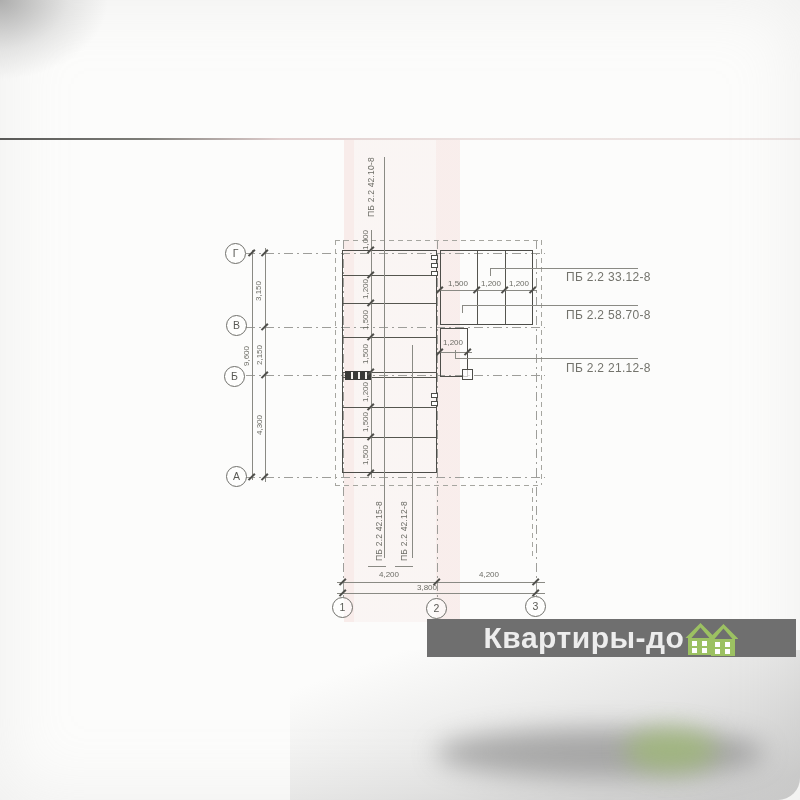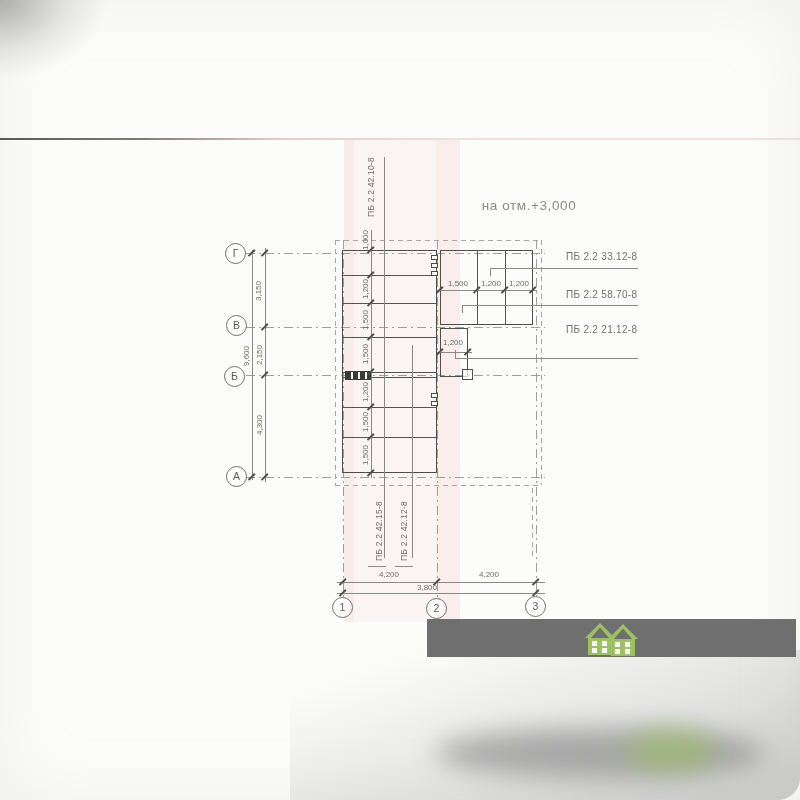--- a/index.html
+++ b/index.html
@@ -13,21 +13,21 @@
   .dsv{width:1px;background-image:repeating-linear-gradient(to bottom,#a6a6a0 0,#a6a6a0 5px,transparent 5px,transparent 9px);}
   .tlh{height:1px;background:#8a8a84;}
   .tlv{width:1px;background:#8a8a84;}
   .slh{height:1.2px;background:#55554f;}
   .blk{border:1.5px solid #4d4d49;box-sizing:border-box;}
   .tick{width:9px;height:1.5px;background:#4f4f4b;transform:rotate(-45deg);}
   
   .dim{font-size:8px;color:#6d6d66;text-align:center;white-space:nowrap;line-height:10px;}
   .rot{transform:rotate(-90deg);}
   .mark{font-size:8.5px;color:#6d6d66;text-align:center;white-space:nowrap;line-height:10px;letter-spacing:.2px;}
-  .rlabel{font-size:10px;color:#73736c;white-space:nowrap;letter-spacing:.3px;}
+  .rlabel{font-size:12px;color:#73736c;white-space:nowrap;letter-spacing:.3px;margin-top:19px;}
   .circle{width:21px;height:21px;border:1.1px solid #70706b;border-radius:50%;box-sizing:border-box;
           background:rgba(255,255,255,.55);font-size:10.5px;color:#5a5a55;text-align:center;line-height:18px;}
   .title{font-size:13.5px;color:#8b8a84;letter-spacing:.6px;text-align:center;white-space:nowrap;}
   
   #wmbar{left:427px;top:619px;width:369px;height:38px;background:#6f6f6f;display:flex;align-items:center;justify-content:center;}
   .wmtext{font-size:30px;font-weight:bold;color:#ededed;letter-spacing:.5px;line-height:38px;}
   .houses{display:inline-flex;align-items:flex-end;height:36px;margin:0 1px;}
   .house{position:relative;width:30px;height:33px;}
   .house+.house{margin-left:-7px;margin-bottom:-1px;}
   .roof{position:absolute;left:0;top:0;width:100%;height:15px;background:#9cc162;
@@ -50,21 +50,20 @@
 
 <div id="page">
 
   <div class="abs" id="cornerShadow"></div>
   <div class="abs" id="pageEdge"></div>
   <div class="abs" id="pinkBand"></div>
   <div class="abs" id="bottomGray"></div>
   <div class="abs" id="wmShadow"></div>
   <div class="abs" id="wmShadowGreen"></div>
 
-  <div class="abs title" style="left:379px;top:198px;width:300px;">на отм.+3,000</div>
 
   <div class="abs ddh" style="left:246px;top:253px;width:299px;"></div>
   <div class="abs ddh" style="left:246px;top:327px;width:299px;"></div>
   <div class="abs ddh" style="left:246px;top:375px;width:299px;"></div>
   <div class="abs ddh" style="left:246px;top:477px;width:299px;"></div>
   <div class="abs ddv" style="left:343px;top:240px;height:357px;"></div>
   <div class="abs ddv" style="left:437px;top:240px;height:358px;"></div>
   <div class="abs ddv" style="left:536px;top:240px;height:356px;"></div>
 
   <div class="abs dsh" style="left:335px;top:240px;width:206px;"></div>
@@ -129,21 +128,21 @@
   <div class="abs sq" style="left:462px;top:369px;width:11px;height:11px;background:rgba(255,255,255,.7);"></div>
 
   <div class="abs tlh" style="left:490px;top:268px;width:148px;"></div>
   <div class="abs tlv" style="left:490px;top:268px;height:8px;"></div>
   <div class="abs tlh" style="left:462px;top:305px;width:176px;"></div>
   <div class="abs tlv" style="left:462px;top:305px;height:8px;"></div>
   <div class="abs tlh" style="left:455px;top:358px;width:183px;"></div>
   <div class="abs tlv" style="left:455px;top:350px;height:8px;"></div>
   <div class="abs rlabel" style="left:566px;top:251px;">ПБ 2.2 33.12-8</div>
   <div class="abs rlabel" style="left:566px;top:289px;">ПБ 2.2 58.70-8</div>
-  <div class="abs rlabel" style="left:566px;top:324px;">ПБ 2.2 21.12-8</div>
+  <div class="abs rlabel" style="left:566px;top:342px;">ПБ 2.2 21.12-8</div>
 
   <div class="abs mark rot" style="left:336px;top:182px;width:70px;">ПБ 2.2 42.10-8</div>
   <div class="abs mark rot" style="left:344px;top:526px;width:70px;">ПБ 2.2 42.15-8</div>
   <div class="abs mark rot" style="left:369px;top:526px;width:70px;">ПБ 2.2 42.12-8</div>
   <div class="abs tlh" style="left:368px;top:566px;width:18px;"></div>
   <div class="abs tlh" style="left:395px;top:566px;width:18px;"></div>
 
   <div class="abs tlv" style="left:252px;top:250px;height:230px;"></div>
   <div class="abs tlv" style="left:265px;top:248px;height:234px;"></div>
   <div class="abs tick" style="left:247px;top:252px;"></div>
@@ -170,20 +169,21 @@
 
   <div class="abs circle" style="left:225px;top:243px;">Г</div>
   <div class="abs circle" style="left:226px;top:315px;">В</div>
   <div class="abs circle" style="left:224px;top:366px;">Б</div>
   <div class="abs circle" style="left:226px;top:466px;">А</div>
   <div class="abs circle" style="left:332px;top:597px;">1</div>
   <div class="abs circle" style="left:426px;top:598px;">2</div>
   <div class="abs circle" style="left:525px;top:596px;">3</div>
 
   <div class="abs" id="wmbar">
+    <span class="wmtext">Квартиры-до</span>
       <span class="houses">
         <span class="house">
           <span class="roof"></span>
           <span class="hbody"></span>
         </span>
         <span class="house">
           <span class="roof"></span>
           <span class="hbody"></span>
         </span>
       </span>

